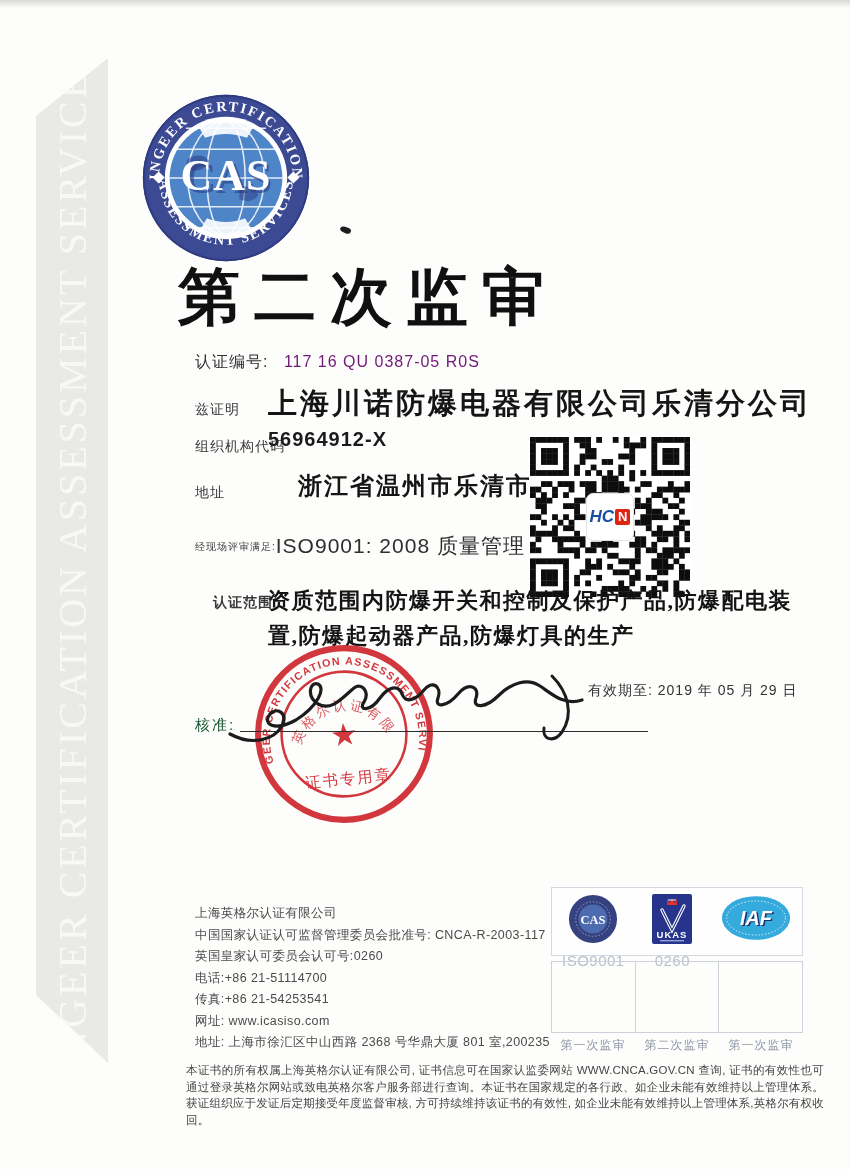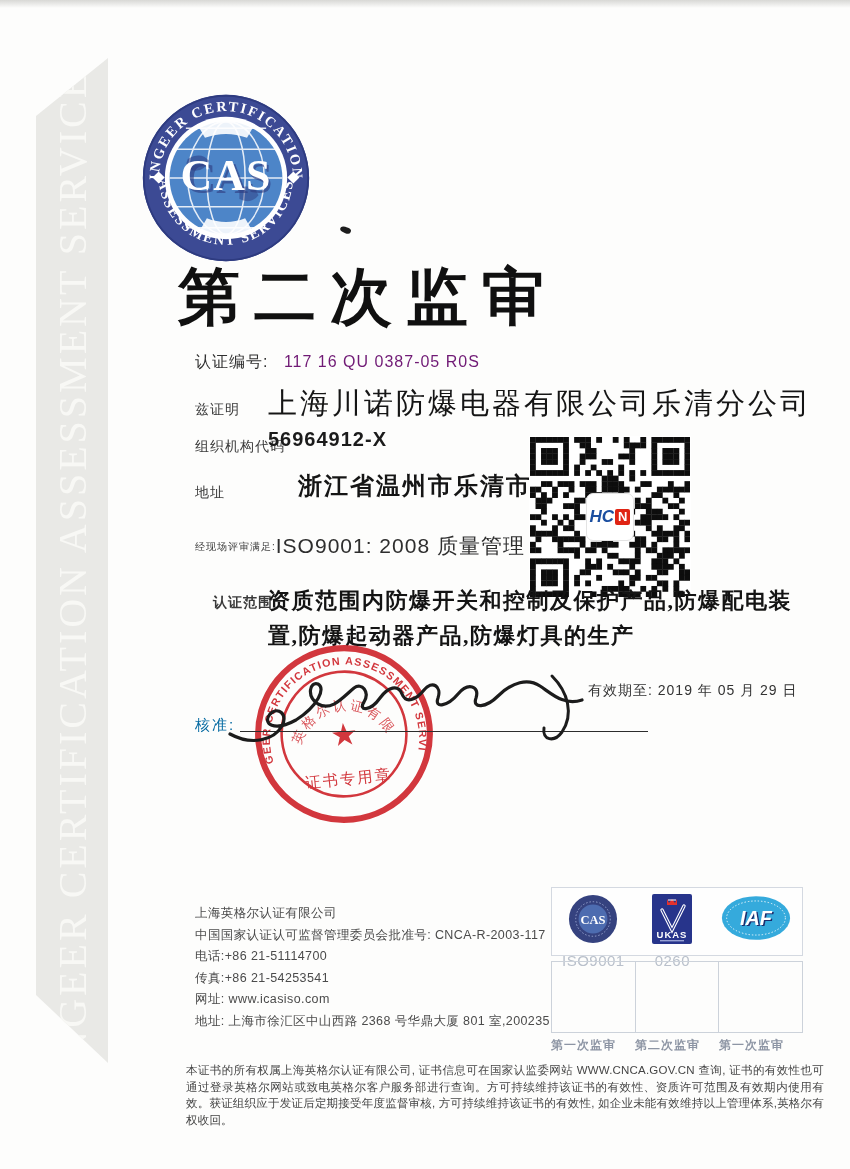--- a/index.html
+++ b/index.html
@@ -23,21 +23,21 @@
   
   .cas-logo{left:140px;top:92px;width:172px;height:172px;}
   .speck{left:340px;top:227px;width:11px;height:6px;background:#1d1d1d;border-radius:60% 40% 50% 50%;transform:rotate(24deg);}
   .title{left:178px;top:255px;font-size:62px;font-weight:bold;letter-spacing:14px;color:#101010;
     font-family:"Liberation Sans","DejaVu Sans",sans-serif;}
   
   .lbl{color:#3a3a3a;font-size:14px;letter-spacing:1px;text-align:right;}
   .cert-row{left:195px;top:352px;font-size:16px;color:#303030;letter-spacing:1px;}
   .cert-row .val{margin-left:10px;color:#701a75;margin-top:21px;}
   .certify-lbl{left:195px;top:401px;}
-  .company{left:268px;top:384px;font-size:29px;font-weight:normal;letter-spacing:3px;color:#151515;
+  .company{left:268px;top:384px;font-size:29px;font-weight:bold;letter-spacing:3px;color:#151515;
     font-family:"Liberation Serif","DejaVu Serif",serif;}
   .orgcode-lbl{left:195px;top:438px;}
   .orgcode-val{left:268px;top:428px;font-size:20px;font-weight:bold;color:#1b1b1b;letter-spacing:1px;}
   .addr-lbl{left:195px;top:484px;}
   .addr-val{left:298px;top:470px;font-size:24px;font-weight:bold;letter-spacing:2px;color:#151515;
     font-family:"Liberation Serif","DejaVu Serif",serif;}
   .audit-row{left:195px;top:532px;}
   .audit-row .lbl2{font-size:10px;color:#3a3a3a;letter-spacing:1px;vertical-align:3px;}
   .audit-row .std{font-size:21px;color:#2e2e2e;letter-spacing:1px;}
   .scope-lbl{left:213px;top:594px;font-weight:bold;}
@@ -47,36 +47,36 @@
   .qr{left:529px;top:436px;width:162px;height:162px;background:#fff;}
   .qr svg{position:absolute;left:1px;top:1px;fill:#0d0d0d;}
   .qr-logo{position:absolute;left:50%;top:50%;transform:translate(-50%,-50%);
     width:46px;height:46px;background:#fff;border-radius:7px;border:1px solid #e3e3e3;
     display:flex;align-items:center;justify-content:center;font-weight:bold;font-style:italic;}
   .qr-logo .hc{color:#1c4fa0;font-size:17px;letter-spacing:0px;}
   .qr-logo .nbox{display:inline-block;background:#e02414;color:#fff;font-size:13px;font-style:normal;
     padding:0 3px;border-radius:2px;margin-left:1px;line-height:16px;}
   
   .stamp{left:252px;top:642px;width:184px;height:184px;opacity:.9;}
-  .approve-lbl{left:195px;top:716px;font-size:15px;color:#0369a1;letter-spacing:2px;}
+  .approve-lbl{left:195px;top:716px;font-size:15px;color:#14532d;letter-spacing:2px;}
   .approve-line{left:240px;top:731px;width:408px;height:0;border-top:1.5px solid #2c2c2c;}
   .signature{left:222px;top:648px;width:400px;height:110px;}
   .dates{left:588px;top:676px;font-size:14px;color:#333;letter-spacing:1px;line-height:28px;}
   
   .issuer{left:195px;top:903px;font-size:12.5px;color:#4b4b4b;line-height:21.5px;letter-spacing:.4px;}
   
   .acc-box{left:551px;top:887px;width:252px;height:69px;border:1px solid #d4d9e1;background:#fefefe;
     display:flex;align-items:flex-start;justify-content:space-between;padding:6px 10px 0 10px;box-sizing:border-box;}
   .acc-item{display:flex;flex-direction:column;align-items:center;}
   .acc-cap{font-size:15px;color:#b9c0cb;margin-top:8px;letter-spacing:.5px;}
   .audit-table{left:551px;top:961px;width:252px;height:72px;display:flex;}
   .audit-table .cell{flex:1;border:1px solid #ccd2da;border-left:none;}
   .audit-table .cell:first-child{border-left:1px solid #ccd2da;}
   .audit-caps{left:551px;top:1037px;width:252px;display:flex;font-size:12px;color:#8d95a4;letter-spacing:1px;}
-  .audit-caps span{flex:1;text-align:left;font-weight:bold;}
+  .audit-caps span{flex:1;text-align:center;}
   
   .legal{left:186px;top:1062px;width:638px;font-size:11.5px;line-height:16.5px;color:#454545;
     text-align:justify;letter-spacing:.2px;}
 </style>
 </head>
 <body>
 
 <div class="page">
   <div class="scan-top"></div>
 
@@ -577,20 +577,21 @@
     </svg>
   </div>
 
   <div class="abs dates">
     <div>有效期至: 2019 年 05 月 29 日</div>
   </div>
 
   <div class="abs issuer">
     <div>上海英格尔认证有限公司</div>
     <div>中国国家认证认可监督管理委员会批准号: CNCA-R-2003-117</div>
+    <div>英国皇家认可委员会认可号:0260</div>
     <div>电话:+86 21-51114700</div>
     <div>传真:+86 21-54253541</div>
     <div>网址: www.icasiso.com</div>
     <div>地址: 上海市徐汇区中山西路 2368 号华鼎大厦 801 室,200235</div>
   </div>
 
   <div class="abs acc-box">
     <div class="acc-item">
       <svg width="50" height="50" viewBox="0 0 52 52">
         <circle cx="26" cy="26" r="25" fill="#35427f"></circle>
@@ -626,14 +627,14 @@
     <div class="cell"></div>
     <div class="cell"></div>
     <div class="cell"></div>
   </div>
   <div class="abs audit-caps">
     <span>第一次监审</span>
     <span>第二次监审</span>
     <span>第一次监审</span>
   </div>
 
-  <div class="abs legal">本证书的所有权属上海英格尔认证有限公司, 证书信息可在国家认监委网站 WWW.CNCA.GOV.CN 查询, 证书的有效性也可通过登录英格尔网站或致电英格尔客户服务部进行查询。方可持续维持该证书的有效性、资质许可范围及有效期内使用有效。获证组织应于发证后定期接受年度监督审核, 方可持续维持该证书的有效性, 如企业未能有效维持以上管理体系,英格尔有权收回。</div>
+  <div class="abs legal">本证书的所有权属上海英格尔认证有限公司, 证书信息可在国家认监委网站 WWW.CNCA.GOV.CN 查询, 证书的有效性也可通过登录英格尔网站或致电英格尔客户服务部进行查询。本证书在国家规定的各行政、如企业未能有效维持以上管理体系。获证组织应于发证后定期接受年度监督审核, 方可持续维持该证书的有效性, 如企业未能有效维持以上管理体系,英格尔有权收回。</div>
 </div>
 
 </body></html>

